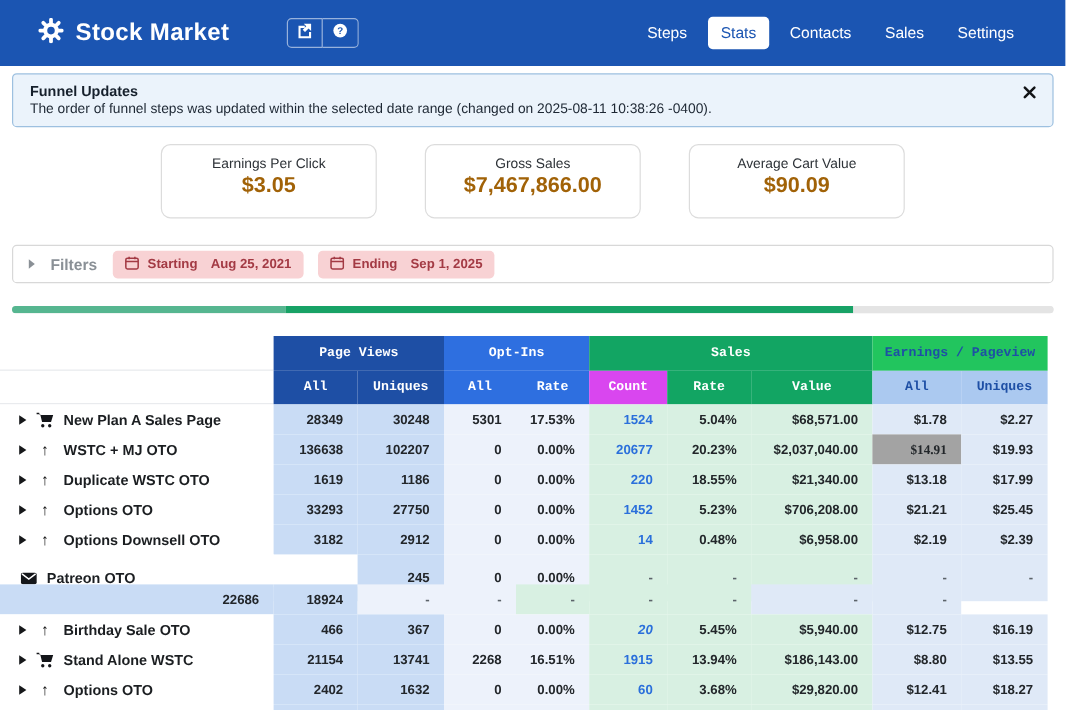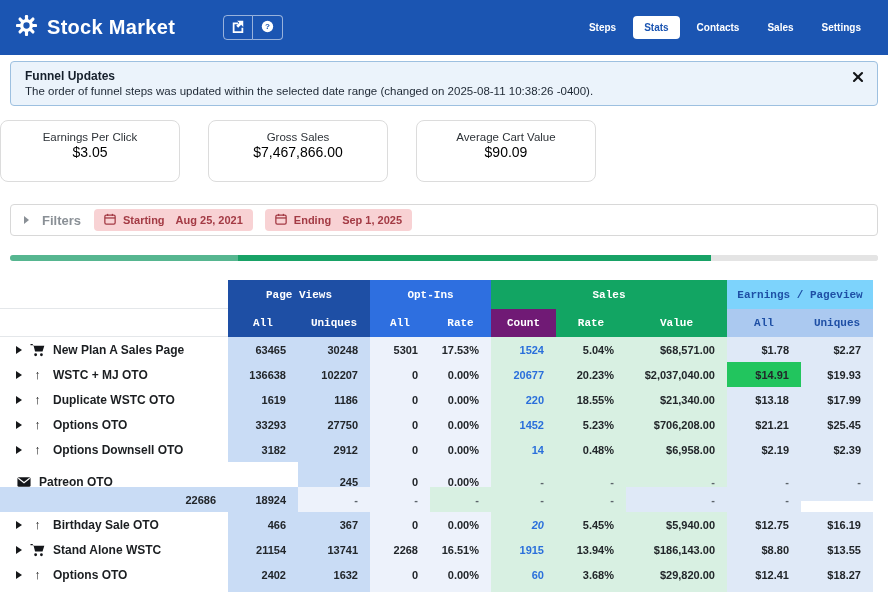--- a/index.html
+++ b/index.html
@@ -1,44 +1,44 @@
 <!DOCTYPE html>
 <html><head>
 <meta charset="utf-8">
 <style>
   * { margin:0; padding:0; box-sizing:border-box; }
   html,body { width:888px; height:592px; overflow:hidden; background:#fff;
     font-family:"Liberation Sans","DejaVu Sans",sans-serif; }
 
   
-  .navbar { height:55px; background:#1b55b2; display:flex; align-items:center; padding:0 16px; }
+  .navbar { height:55px; background:#1b55b2; display:flex; align-items:center; padding:0 32px; }
   .brand { display:flex; align-items:center; gap:10px; color:#fff; }
   .brand-title { font-size:20px; font-weight:700; letter-spacing:.3px; }
   .nav-btn-group { display:flex; margin-left:48px; }
   .nav-btn { width:30px; height:25px; border:1px solid rgba(255,255,255,.55); background:transparent;
     display:flex; align-items:center; justify-content:center; cursor:pointer; }
   .nav-btn:first-child { border-radius:4px 0 0 4px; }
   .nav-btn:last-child { border-radius:0 4px 4px 0; border-left:none; }
   .nav-links { margin-left:auto; display:flex; align-items:center; gap:6px; }
-  .nav-item { color:#fff; font-size:10px; font-weight:700; padding:6px 11px; border-radius:4px; cursor:pointer; }
+  .nav-item { color:#fff; font-size:13px; font-weight:400; padding:6px 11px; border-radius:4px; cursor:pointer; }
   .nav-item.active { background:#fff; color:#1b55b2; }
 
   
   .alert { margin:6px 10px 0; background:#ebf3fb; border:1px solid #9dc0e0; border-radius:4px;
     padding:7px 14px 8px; position:relative; }
   .alert-title { font-size:12px; font-weight:700; color:#16202c; }
   .alert-msg { font-size:11.5px; color:#1d2733; margin-top:2px; }
   .alert-close { position:absolute; right:13px; top:9px; cursor:pointer; line-height:0; }
 
   
-  .cards { display:flex; justify-content:flex-start; gap:28px; margin-top:14px; }
+  .cards { display:flex; justify-content:center; gap:40px; margin-top:14px; }
   .card { width:180px; height:62px; border:1px solid #dcdcdc; border-radius:8px; background:#fff;
     text-align:center; padding-top:10px; }
   .card-label { font-size:11.5px; color:#2e3338; }
-  .card-value { font-size:14px; font-weight:400; color:#000000; margin-top:1px; }
+  .card-value { font-size:18px; font-weight:700; color:#a16207; margin-top:1px; }
 
   
   .filters { margin:22px 10px 0; border:1px solid #d8d8d8; border-radius:4px; height:32px;
     display:flex; align-items:center; padding:0 13px; gap:13px; }
   .caret-right { width:0; height:0; border-left:5px solid #8a9096; border-top:4px solid transparent;
     border-bottom:4px solid transparent; display:inline-block; }
   .filters-label { font-size:13px; color:#8a9096; font-weight:600; }
   .chip { background:#f8d2d4; color:#a33a44; border-radius:4px; padding:4px 10px; font-size:11px;
     font-weight:700; display:flex; align-items:center; gap:7px; cursor:pointer; }
   .chip .chip-value { margin-left:4px; }
@@ -170,48 +170,48 @@
     <div class="progress-seg" style="width: 54.5%; background: rgb(24, 162, 102);"></div>
     <div class="progress-seg" style="width: 19.2%; background: rgb(228, 228, 228);"></div>
   </div>
 
 <div class="funnel-table">
   <div class="tg-row">
     <div class="tg-cell th-name"></div>
   <div class="tg-cell" style="background: rgb(30, 79, 165); color: rgb(255, 255, 255);">Page Views</div>
       <div class="tg-cell" style="background: rgb(46, 111, 224); color: rgb(255, 255, 255);">Opt-Ins</div>
       <div class="tg-cell" style="background: rgb(18, 165, 99); color: rgb(255, 255, 255);">Sales</div>
-      <div class="tg-cell" style="background: #7dd3fc; color: rgb(30, 79, 165);">Earnings / Pageview</div>
+      <div class="tg-cell" style="background: #22c55e; color: rgb(30, 79, 165);">Earnings / Pageview</div>
     </div>
   <div class="ts-row">
     <div class="ts-cell th-name"></div>
   <div class="ts-cell" style="background: rgb(30, 79, 165); color: rgb(255, 255, 255);">All</div>
       <div class="ts-cell" style="background: rgb(30, 79, 165); color: rgb(255, 255, 255);">Uniques</div>
       <div class="ts-cell" style="background: rgb(46, 111, 224); color: rgb(255, 255, 255);">All</div>
       <div class="ts-cell" style="background: rgb(46, 111, 224); color: rgb(255, 255, 255);">Rate</div>
-      <div class="ts-cell" style="background: #701a75; color: rgb(255, 255, 255);">Count</div>
+      <div class="ts-cell" style="background: #d946ef; color: rgb(255, 255, 255);">Count</div>
       <div class="ts-cell" style="background: rgb(18, 165, 99); color: rgb(255, 255, 255);">Rate</div>
       <div class="ts-cell" style="background: rgb(18, 165, 99); color: rgb(255, 255, 255);">Value</div>
       <div class="ts-cell" style="background: rgb(171, 201, 240); color: rgb(30, 79, 165);">All</div>
       <div class="ts-cell" style="background: rgb(171, 201, 240); color: rgb(30, 79, 165);">Uniques</div>
     </div>
   <div id="table-body">
       <div class="tb-row">
         <div class="tb-cell tb-name">
           <span class="row-caret"></span>
           <span class="row-icon">
             <svg width="15" height="14" viewBox="0 0 16 15" fill="#14161a">
               <path d="M0.5 1h2.3l.5 2H15.3l-1.9 6.2H5.4L3.7 2.4H.5z"></path>
               <circle cx="6" cy="12.6" r="1.5"></circle>
               <circle cx="12.2" cy="12.6" r="1.5"></circle>
             </svg>
           </span>
           <span>New Plan A Sales Page</span>
         </div>
-        <div class="tb-cell" style="background: rgb(201, 220, 245);">63465</div>
+        <div class="tb-cell" style="background: rgb(201, 220, 245);">28349</div>
         <div class="tb-cell" style="background: rgb(201, 220, 245);">30248</div>
         <div class="tb-cell" style="background: rgb(237, 242, 251);">5301</div>
         <div class="tb-cell" style="background: rgb(237, 242, 251);">17.53%</div>
         <div class="tb-cell" style="background: rgb(216, 240, 226); color: rgb(42, 111, 219); font-weight: 700;">1524</div>
         <div class="tb-cell" style="background: rgb(216, 240, 226);">5.04%</div>
         <div class="tb-cell" style="background: rgb(216, 240, 226);">$68,571.00</div>
         <div class="tb-cell" style="background: rgb(223, 233, 247);">$1.78</div>
         <div class="tb-cell" style="background: rgb(223, 233, 247);">$2.27</div>
       </div>
       <div class="tb-row">
@@ -222,21 +222,21 @@
           </span>
           <span>WSTC + MJ OTO</span>
         </div>
         <div class="tb-cell" style="background: rgb(201, 220, 245);">136638</div>
         <div class="tb-cell" style="background: rgb(201, 220, 245);">102207</div>
         <div class="tb-cell" style="background: rgb(237, 242, 251);">0</div>
         <div class="tb-cell" style="background: rgb(237, 242, 251);">0.00%</div>
         <div class="tb-cell" style="background: rgb(216, 240, 226); color: rgb(42, 111, 219); font-weight: 700;">20677</div>
         <div class="tb-cell" style="background: rgb(216, 240, 226);">20.23%</div>
         <div class="tb-cell" style="background: rgb(216, 240, 226);">$2,037,040.00</div>
-        <div class="tb-cell" style="background: #22c55e;">$14.91</div>
+        <div class="tb-cell" style="background: #a3a3a3; font-family: Liberation Serif, serif;">$14.91</div>
         <div class="tb-cell" style="background: rgb(223, 233, 247);">$19.93</div>
       </div>
       <div class="tb-row">
         <div class="tb-cell tb-name">
           <span class="row-caret"></span>
           <span class="row-icon">
             <span class="arrow-glyph">↑</span>
           </span>
           <span>Duplicate WSTC OTO</span>
         </div>

